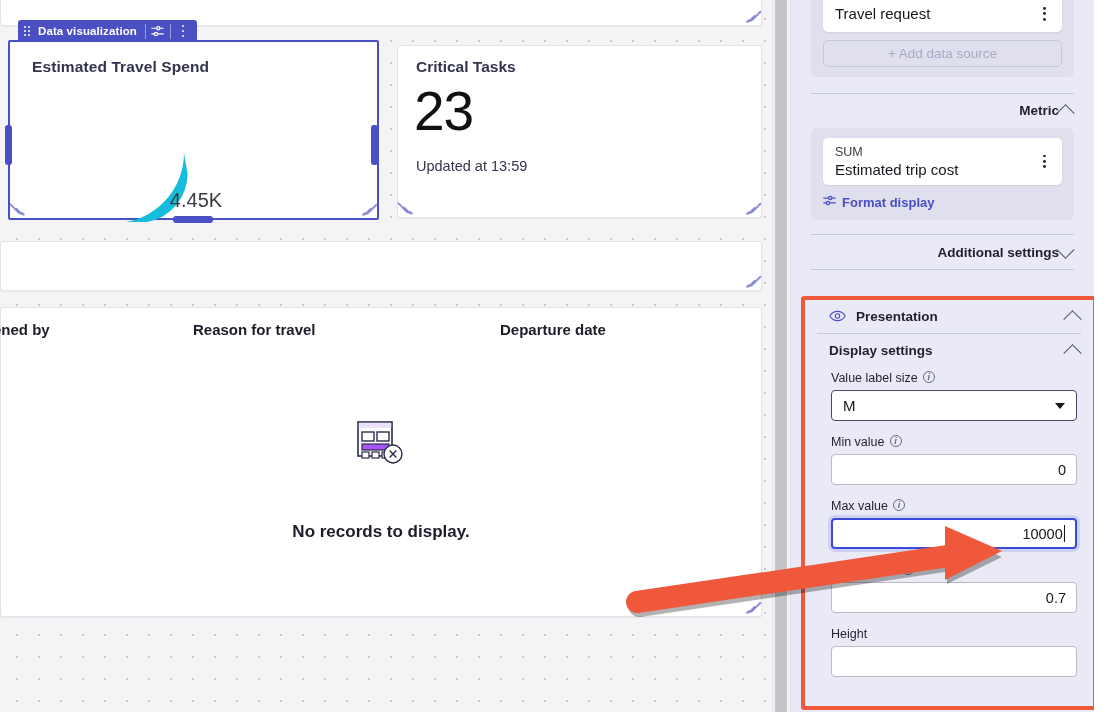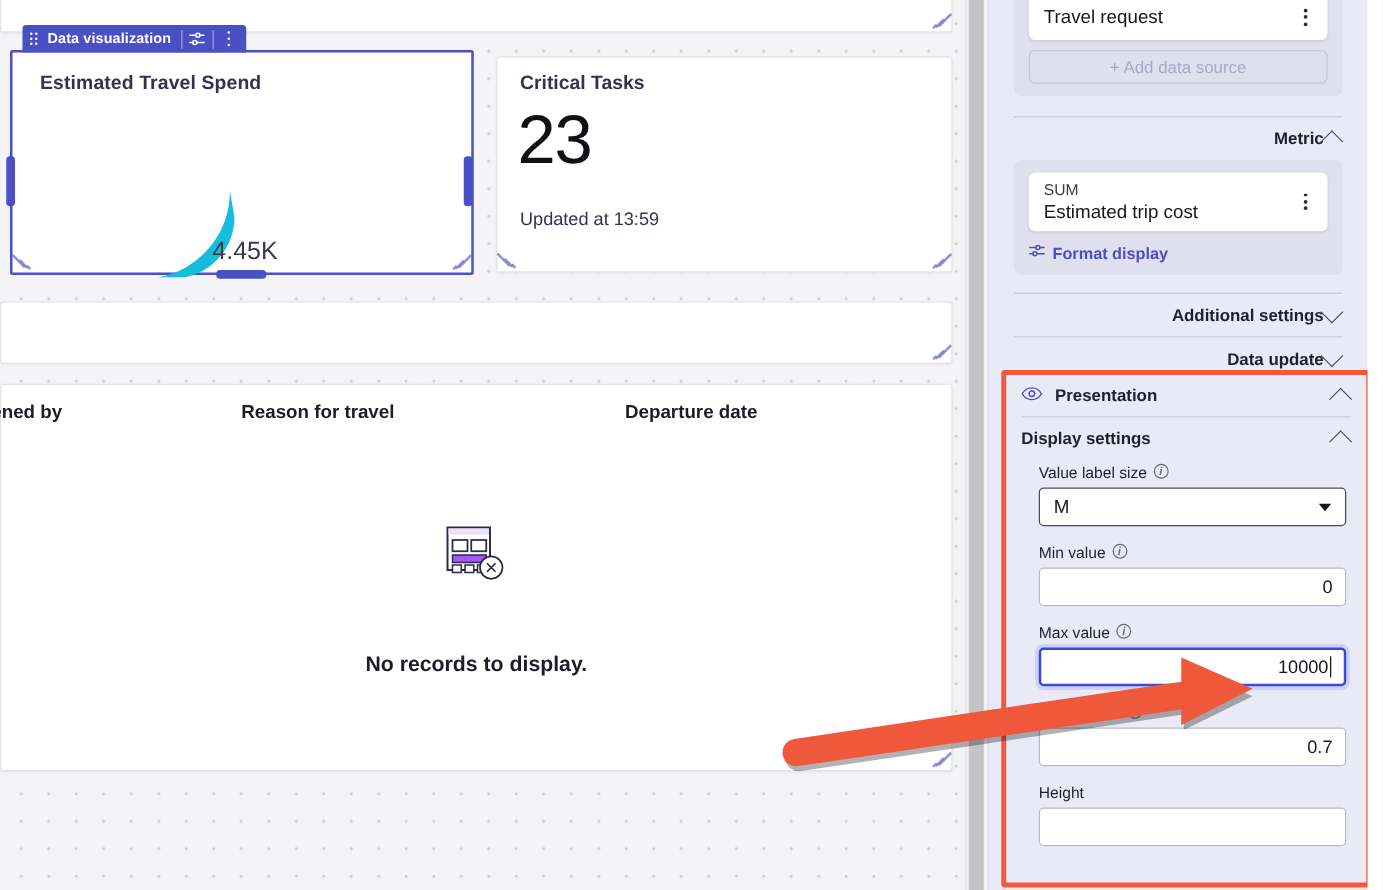--- a/index.html
+++ b/index.html
@@ -109,21 +109,21 @@
   #tasks-title {
     position: absolute; left: 18px; top: 12px;
     font-size: 15.5px; font-weight: 700; color: #33334d;
   }
   #tasks-value {
     position: absolute; left: 16px; top: 38px;
     font-size: 55px; font-weight: 300; color: #101015; letter-spacing: -1px;
     line-height: 1;
   }
   #tasks-updated {
-    position: absolute; left: 18px; top: 122px;
+    position: absolute; left: 18px; top: 112px;
     font-size: 14.5px; color: #33334d;
   }
 
   
   #blank-card { left: 0px; top: 241px; width: 762px; height: 50px; }
 
   
   #table-card { left: 0px; top: 307px; width: 762px; height: 310px; }
   .th {
     position: absolute; top: 13px;
@@ -204,21 +204,21 @@
     position: absolute; left: 10px; top: 296px;
     width: 296px; height: 414px;
     border: 4px solid #f0583c;
     border-radius: 3px;
     background: #eaeaf6;
   }
   #presentation-inner { position: absolute; inset: 0; overflow: hidden; }
 
   .pres-head {
     display: flex; align-items: center; justify-content: space-between;
-    padding: 0 14px 0 12px; height: 33px;
+    padding: 0 14px 0 24px; height: 33px;
   }
   .pres-head .lft { display: flex; align-items: center; gap: 10px; }
   .pres-head .t { font-size: 13.5px; font-weight: 700; color: #1f1f2e; }
 
   .field-label {
     font-size: 12.5px; color: #1f1f2e;
     display: flex; align-items: flex-start; gap: 5px;
     margin-bottom: 5px;
   }
   .info-i {
@@ -435,24 +435,20 @@
 
     <div class="sec-divider" style="margin-top:14px"></div>
 
     <div class="sec-header">
       <span class="t">Additional settings</span>
       <span class="chev down"></span>
     </div>
 
     <div class="sec-divider"></div>
 
-    <div class="sec-header">
-      <span class="t">Data update</span>
-      <span class="chev down"></span>
-    </div>
 
     <div id="presentation-box">
       <div id="presentation-inner">
 
         <div class="pres-head">
           <span class="lft">
             <span>
               <svg width="17" height="12" viewBox="0 0 20 13">
                 <path d="M1 6.5C3.5 2 6.8 1 10 1s6.5 1 9 5.5C16.5 11 13.2 12 10 12S3.5 11 1 6.5z" fill="none" stroke="#4a4fc4" stroke-width="1.3"></path>
                 <circle cx="10" cy="6.5" r="2.6" fill="none" stroke="#4a4fc4" stroke-width="1.3"></circle>

